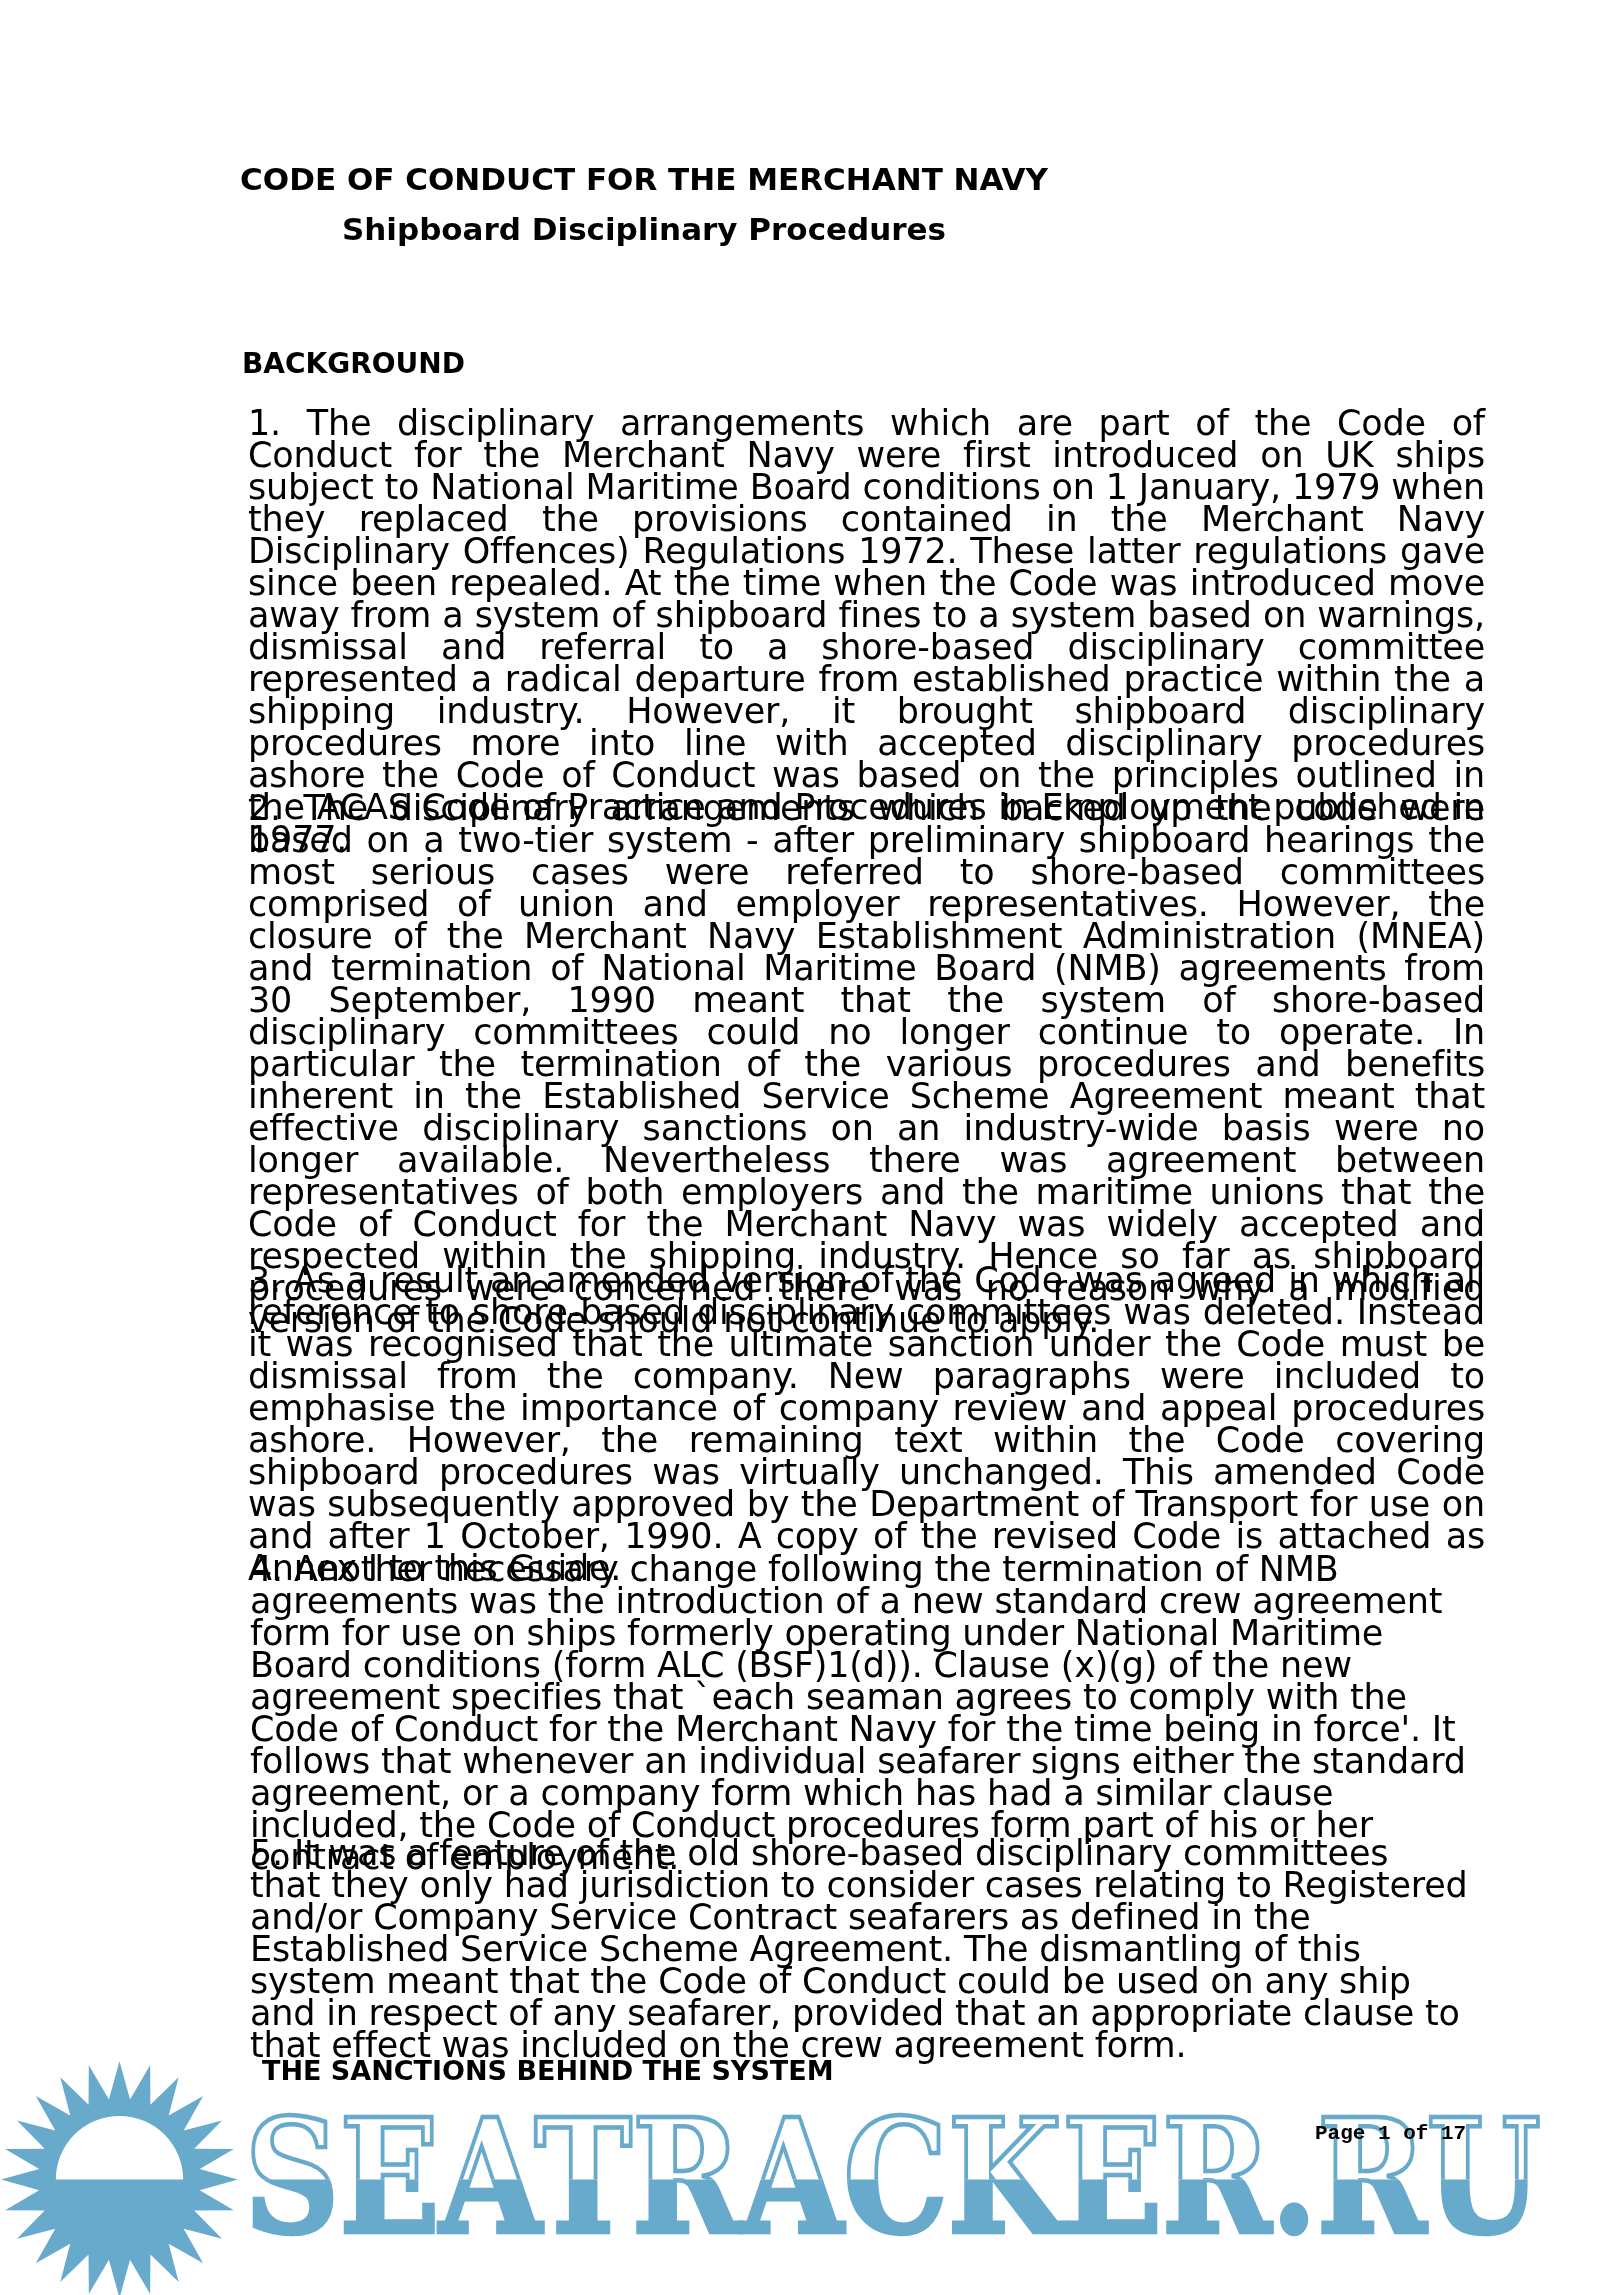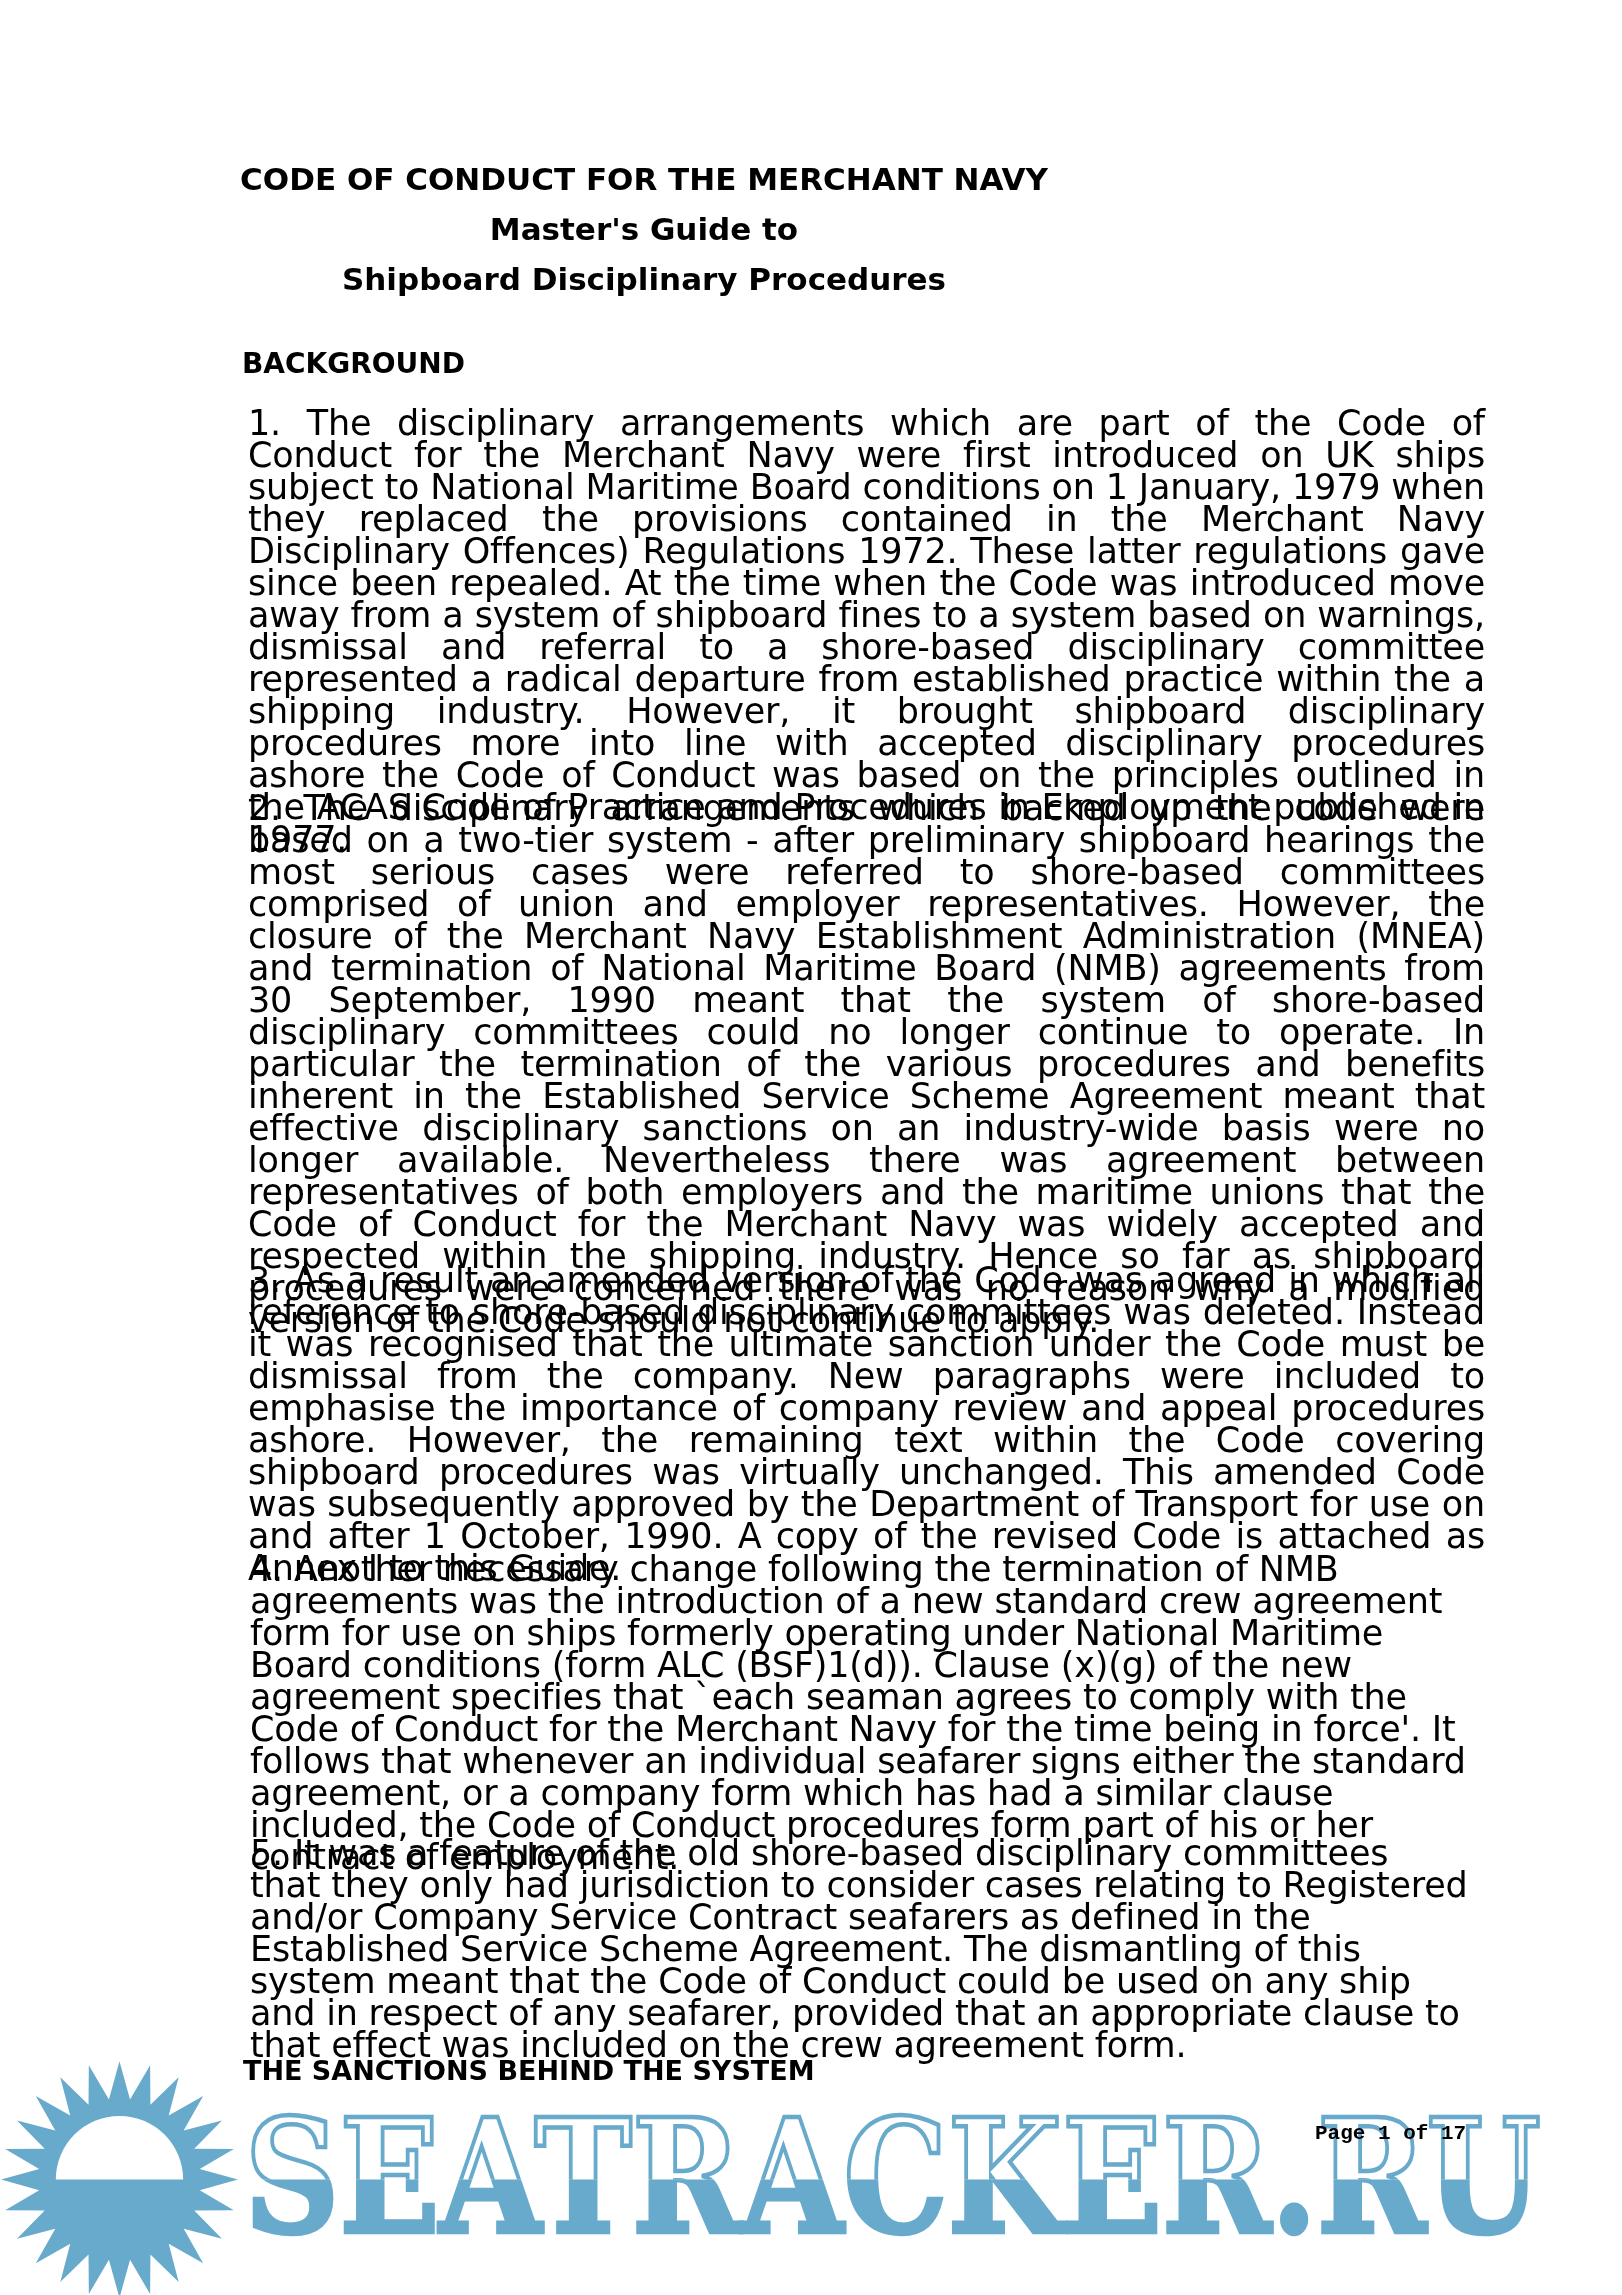--- a/index.html
+++ b/index.html
@@ -13,33 +13,32 @@
   .para.p4, .para.p5 { left: 250px; width: 1219px; text-align: left; }
   .page-num { position: absolute; left: 1315px; top: 2122px; font-weight: bold;
               font-size: 21px; z-index: 3; font-family: Liberation Mono, monospace; }
   .watermark { position: absolute; left: 0; top: 2056px; width: 1622px; height: 239px; z-index: 2; }
 </style>
 </head>
 <body>
 
 <div class="title-block">
   <div class="title-line">CODE OF CONDUCT FOR THE MERCHANT NAVY</div>
-  <div class="title-line">Master's Guide to</div>
   <div class="title-line">Shipboard Disciplinary Procedures</div>
 </div>
 
 <div class="heading" style="top:347px;">BACKGROUND</div>
 
 <div class="para p1" style="top:407px;">1. The disciplinary arrangements which are part of the Code of Conduct for the Merchant Navy were first introduced on UK ships subject to National Maritime Board conditions on 1 January, 1979 when they replaced the provisions contained in the Merchant Navy Disciplinary Offences) Regulations 1972. These latter regulations gave since been repealed. At the time when the Code was introduced move away from a system of shipboard fines to a system based on warnings, dismissal and referral to a shore-based disciplinary committee represented a radical departure from established practice within the a shipping industry. However, it brought shipboard disciplinary procedures more into line with accepted disciplinary procedures ashore the Code of Conduct was based on the principles outlined in the ACAS Code of Practice and Procedures in Employment published in 1977.</div>
 <div class="para p2" style="top:792px;">2. The disciplinary arrangements which backed up the code were based on a two-tier system - after preliminary shipboard hearings the most serious cases were referred to shore-based committees comprised of union and employer representatives. However, the closure of the Merchant Navy Establishment Administration (MNEA) and termination of National Maritime Board (NMB) agreements from 30 September, 1990 meant that the system of shore-based disciplinary committees could no longer continue to operate. In particular the termination of the various procedures and benefits inherent in the Established Service Scheme Agreement meant that effective disciplinary sanctions on an industry-wide basis were no longer available. Nevertheless there was agreement between representatives of both employers and the maritime unions that the Code of Conduct for the Merchant Navy was widely accepted and respected within the shipping industry. Hence so far as shipboard procedures were concerned there was no reason why a modified version of the Code should not continue to apply.</div>
 <div class="para p3" style="top:1264px;">3. As a result an amended version of the Code was agreed in which all reference to shore-based disciplinary committees was deleted. Instead it was recognised that the ultimate sanction under the Code must be dismissal from the company. New paragraphs were included to emphasise the importance of company review and appeal procedures ashore. However, the remaining text within the Code covering shipboard procedures was virtually unchanged. This amended Code was subsequently approved by the Department of Transport for use on and after 1 October, 1990. A copy of the revised Code is attached as Annex I to this Guide.</div>
 <div class="para p4" style="top:1553px;">4. Another necessary change following the termination of NMB agreements was the introduction of a new standard crew agreement form for use on ships formerly operating under National Maritime Board conditions (form ALC (BSF)1(d)). Clause (x)(g) of the new agreement specifies that `each seaman agrees to comply with the Code of Conduct for the Merchant Navy for the time being in force'. It follows that whenever an individual seafarer signs either the standard agreement, or a company form which has had a similar clause included, the Code of Conduct procedures form part of his or her contract of employment.</div>
 <div class="para p5" style="top:1837px;">5. It was a feature of the old shore-based disciplinary committees that they only had jurisdiction to consider cases relating to Registered and/or Company Service Contract seafarers as defined in the Established Service Scheme Agreement. The dismantling of this system meant that the Code of Conduct could be used on any ship and in respect of any seafarer, provided that an appropriate clause to that effect was included on the crew agreement form.</div>
 
-<div class="heading" style="top:2055px; left:243px; font-size:27px;">THE SANCTIONS BEHIND THE SYSTEM</div>
+<div class="heading" style="top:2055px; left:262px; font-size:27px;">THE SANCTIONS BEHIND THE SYSTEM</div>
 
 <div class="page-num">Page 1 of 17</div>
 
 <div class="watermark">
   <svg width="1622" height="239" viewBox="0 0 2162 319">
     <defs>
       <clipPath id="lowerHalf">
           <rect x="0" y="165" width="2162" height="160"></rect>
         </clipPath>
       <clipPath id="upperHalf">

